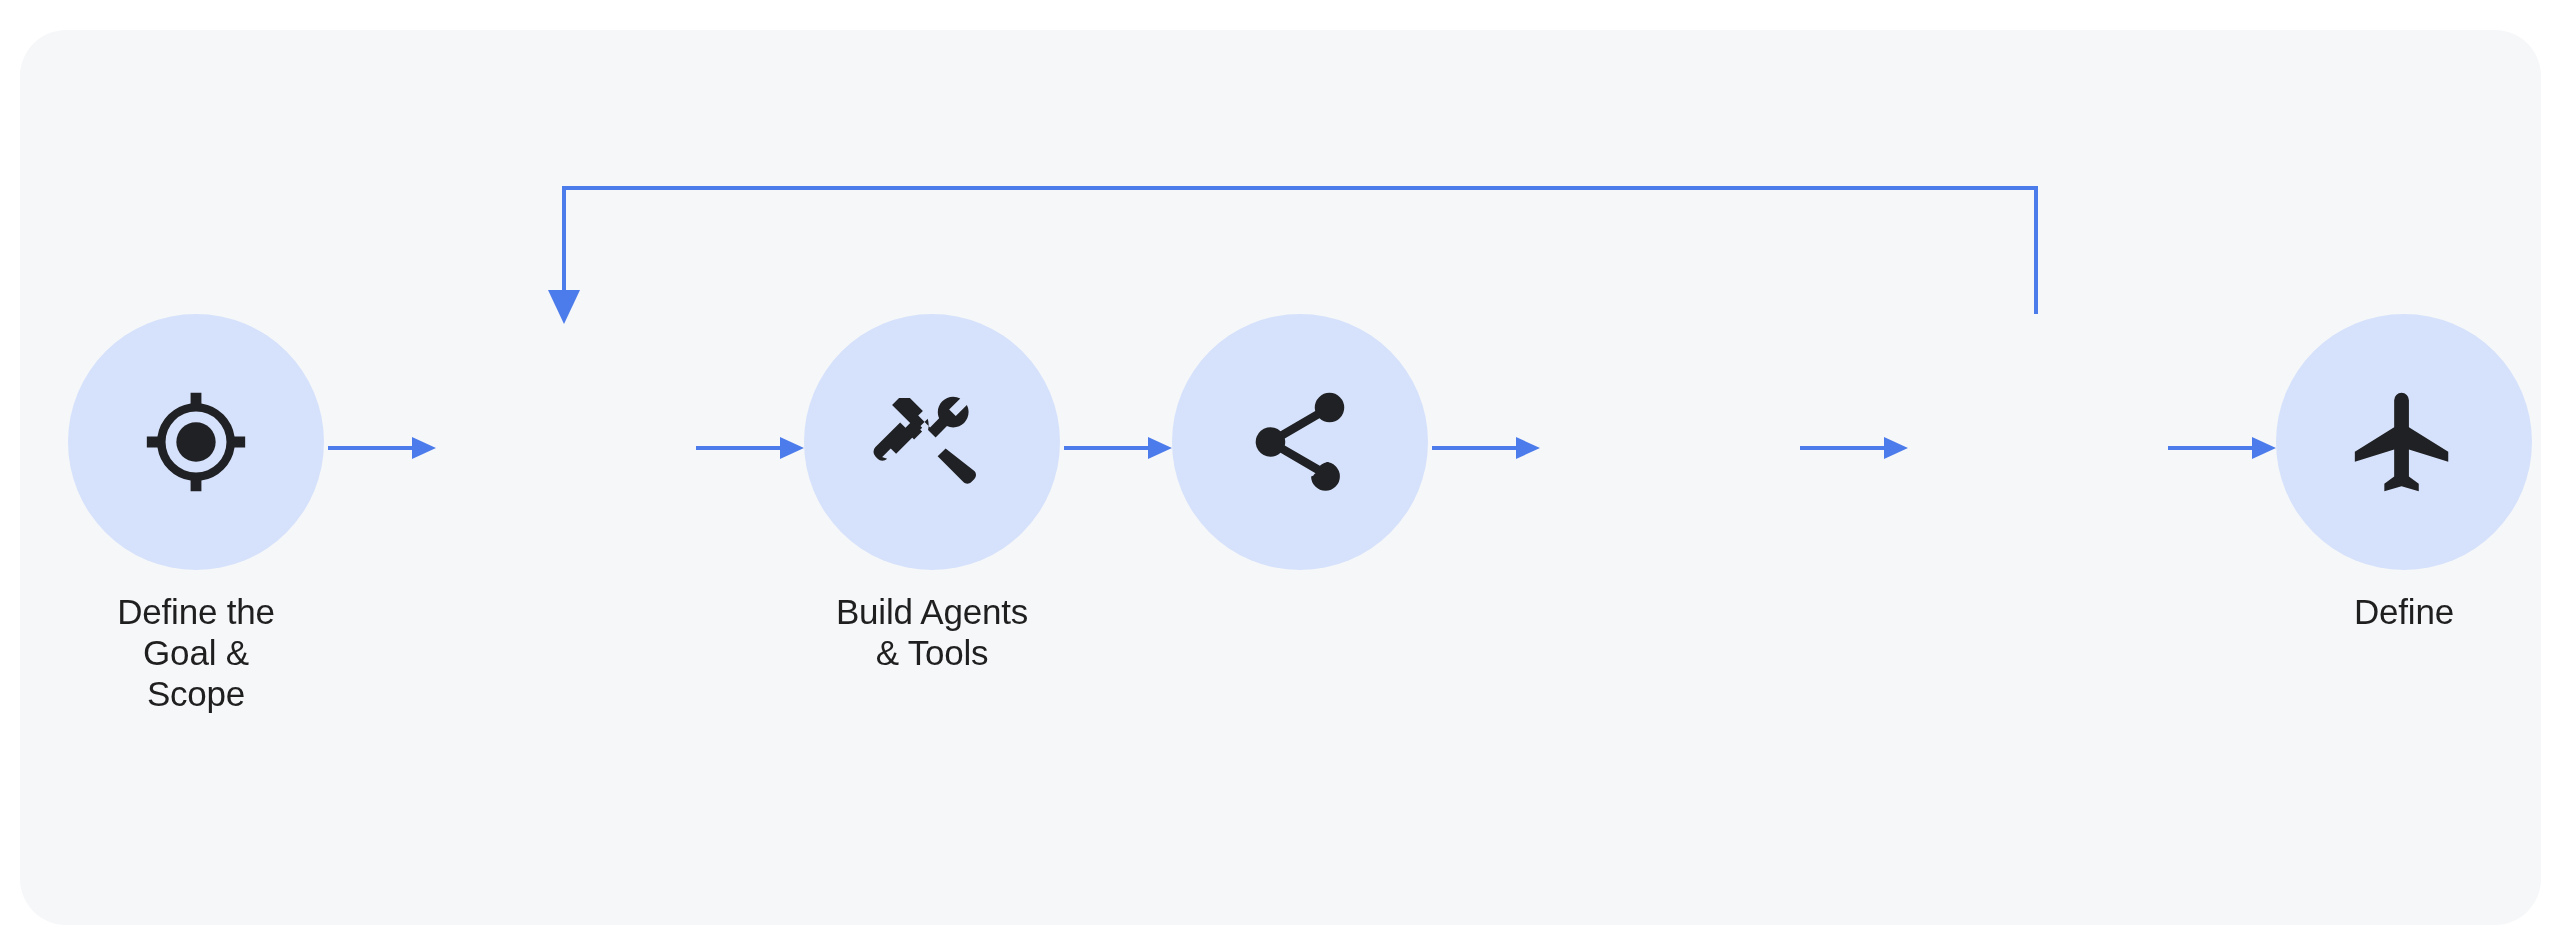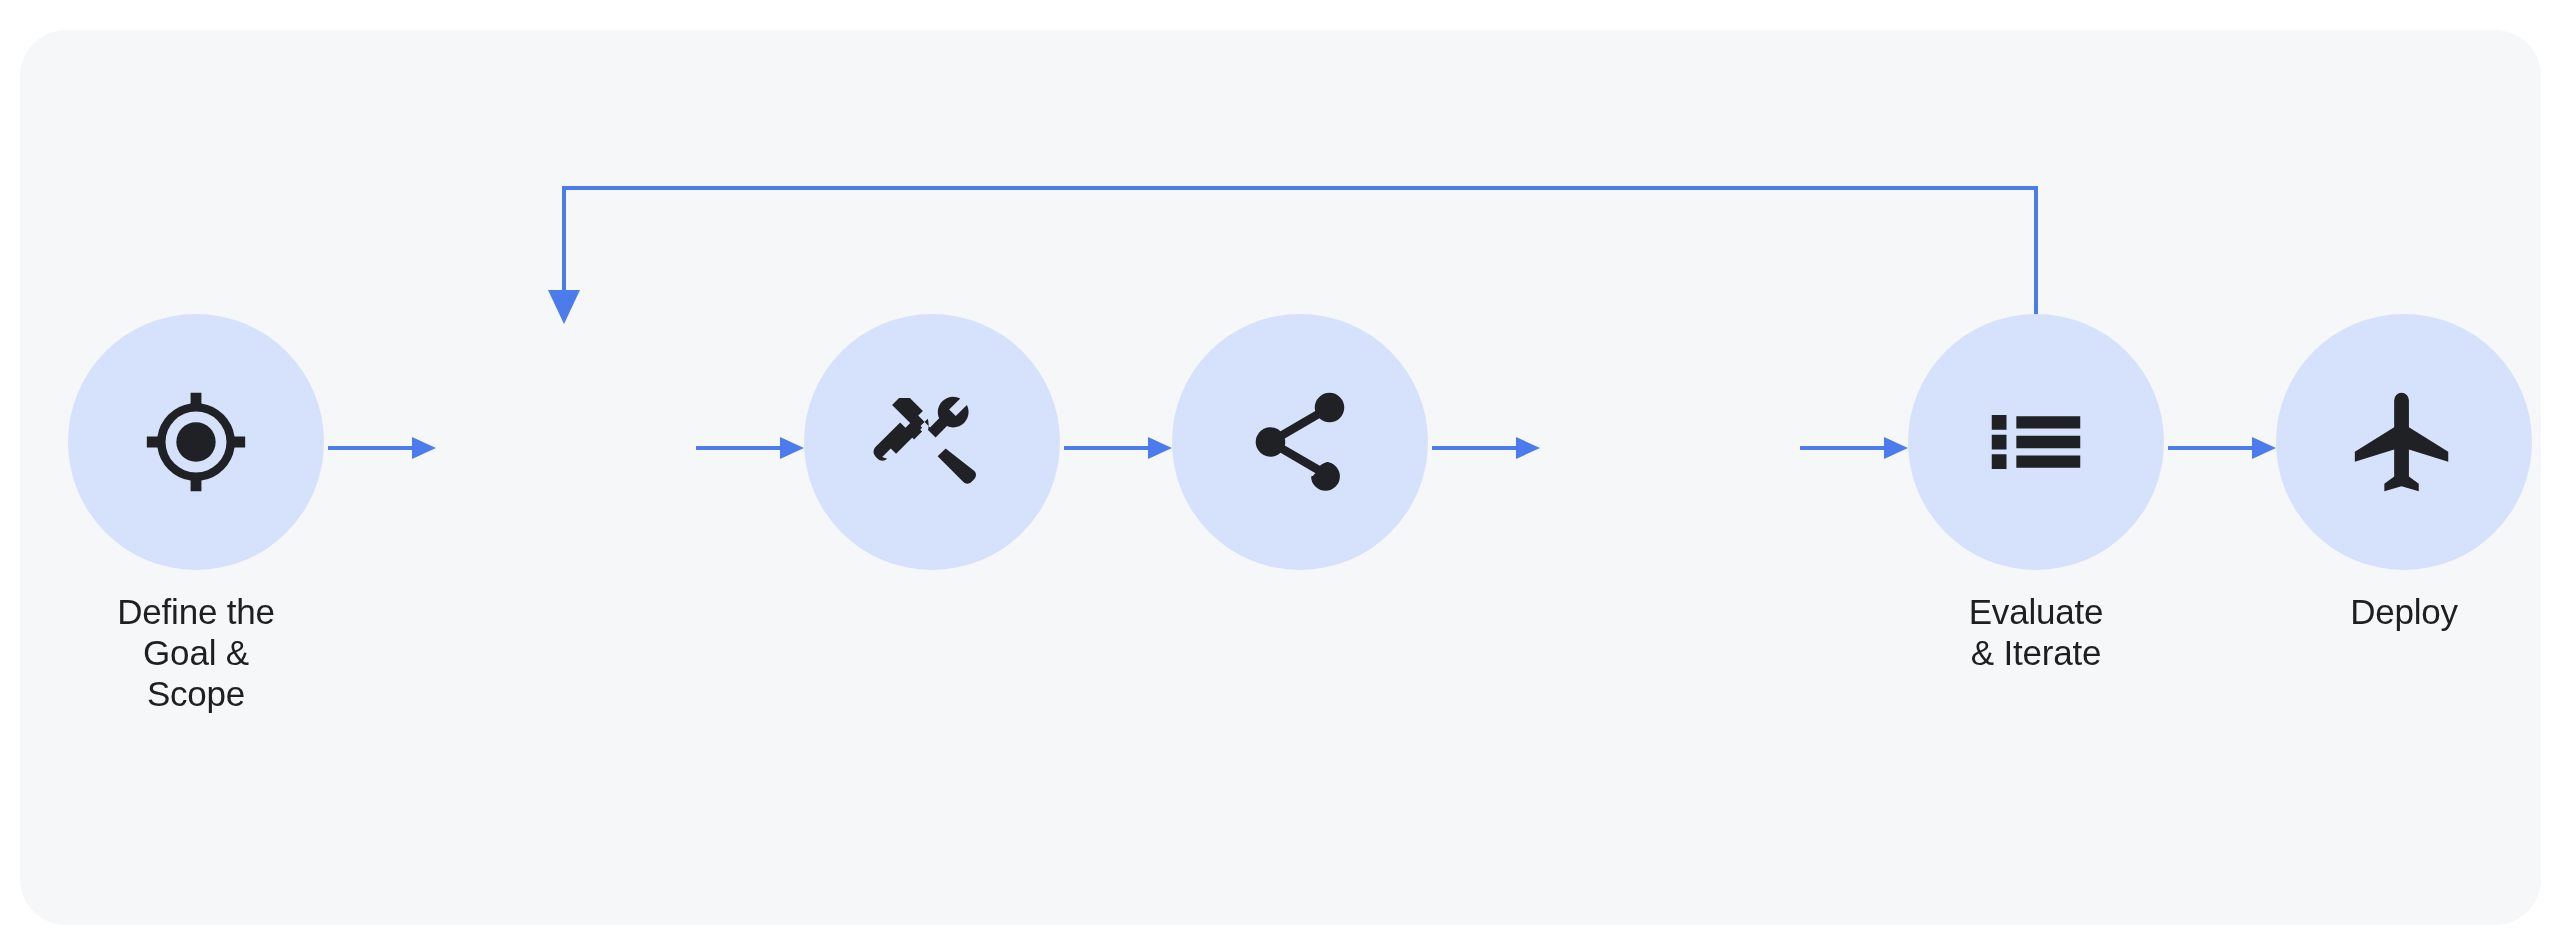--- a/index.html
+++ b/index.html
@@ -105,48 +105,41 @@
 
 
   <div class="node" style="left:804px;">
     <div class="node-circle">
       <svg viewBox="0 0 24 24">
         <path fill="#202124" d="M1.88 15.05 6.9 10.03l1.46 1.46 1.62-1.62-.72-.72 1.87-1.87c.12.39.19.81.19 1.24 0 .35-.05.69-.13 1.02l1.54 1.54 2.31-2.31c.39.17.82.27 1.27.27 1.73 0 3.13-1.4 3.13-3.13 0-.52-.13-1.01-.35-1.44l-2.26 2.26-1.34-1.34 2.26-2.26a3.12 3.12 0 0 0-1.44-.35c-1.73 0-3.13 1.4-3.13 3.13 0 .45.1.88.27 1.27l-1.85 1.85-2.4-2.4.95-.95L7.5 3.05h-2.2L3.88 4.47l3.68 3.68-.95.95-1.09-1.09-5.02 5.02a1.37 1.37 0 0 0 0 1.94l.44.44c.53.53 1.4.53 1.94 0l-1.05-.36z"></path>
         <path fill="#202124" d="M14.77 13.3l-1.62 1.62 5.23 5.23c.45.45 1.17.45 1.62 0l.62-.62c.45-.45.45-1.17 0-1.62l-5.85-4.61z"></path>
         <path fill="#202124" d="M3.5 13.2l5.3-5.3 1.2 1.2-5.3 5.3z"></path>
       </svg>
     </div>
+    <div class="node-label">Build Agents
+&amp; Tools</div>
   </div>
 
   <div class="node" style="left:1172px;">
     <div class="node-circle">
       <svg viewBox="0 0 24 24">
         <path fill="#202124" d="M18 16.08c-.76 0-1.44.3-1.96.77L8.91 12.7c.05-.23.09-.46.09-.7s-.04-.47-.09-.7l7.05-4.11c.54.5 1.25.81 2.04.81a3 3 0 1 0-3-3c0 .24.04.47.09.7L8.04 9.81A3 3 0 1 0 6 15a2.99 2.99 0 0 0 2.04-.81l7.12 4.16c-.5.21-.09.43-.9.65a2.92 2.92 0 0 0 2.93 2.92 2.92 2.92 0 1 0 0-5.84z"></path>
       </svg>
     </div>
   </div>
 
 
-  <div class="node" style="left:1908px;">
-    <div class="node-circle">
-      <svg viewBox="0 0 24 24">
-        <path fill="#202124" d="M3 6.5h3v3H3v-3zm5 .25h13v2.5H8v-2.5zM3 10.5h3v3H3v-3zm5 .25h13v2.5H8v-2.5zM3 14.5h3v3H3v-3zm5 .25h13v2.5H8v-2.5z"></path>
-      </svg>
-    </div>
-    <div class="node-label">Evaluate
-&amp; Iterate</div>
-  </div>
 
   <div class="node" style="left:2276px;">
     <div class="node-circle">
       <svg viewBox="0 0 24 24">
         <path fill="#202124" d="M21 16v-2l-8-5V3.5A1.5 1.5 0 0 0 11.5 2 1.5 1.5 0 0 0 10 3.5V9l-8 5v2l8-2.5V19l-2 1.5V22l3.5-1 3.5 1v-1.5L13 19v-5.5l8 2.5z"></path>
       </svg>
     </div>
-    <div class="node-label">Deploy</div>
+    <div class="node-label">Define</div>
   </div>
 
   <svg class="connector" style="left:328px;" viewBox="0 0 112 40">
     <path d="M0 20 H86" stroke="#4c7ceb" stroke-width="4" fill="none"></path>
     <path d="M84 9 L108 20 L84 31 Z" fill="#4c7ceb"></path>
   </svg>
 
   <svg class="connector" style="left:696px;" viewBox="0 0 112 40">
     <path d="M0 20 H86" stroke="#4c7ceb" stroke-width="4" fill="none"></path>
     <path d="M84 9 L108 20 L84 31 Z" fill="#4c7ceb"></path>

